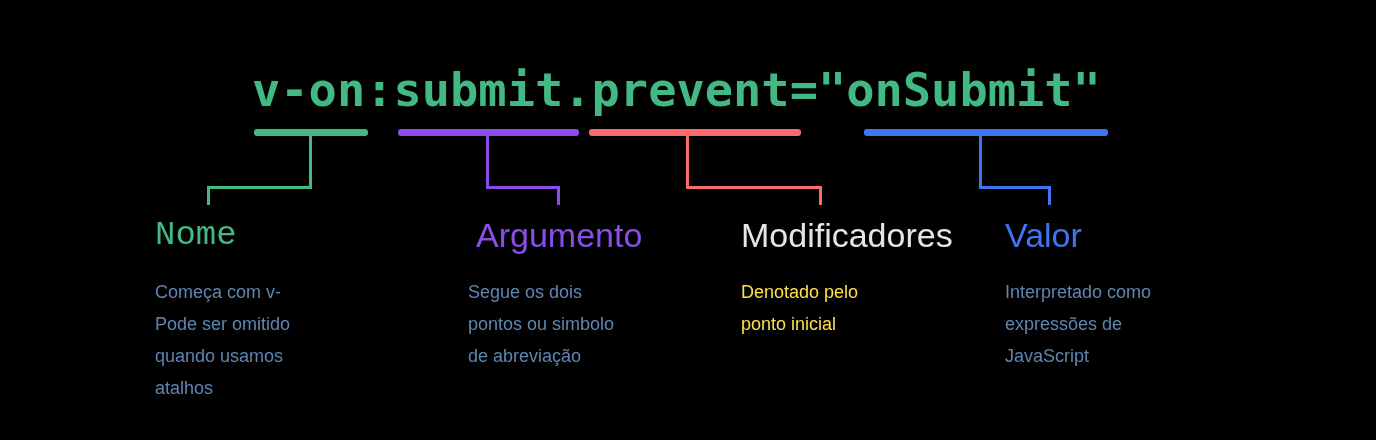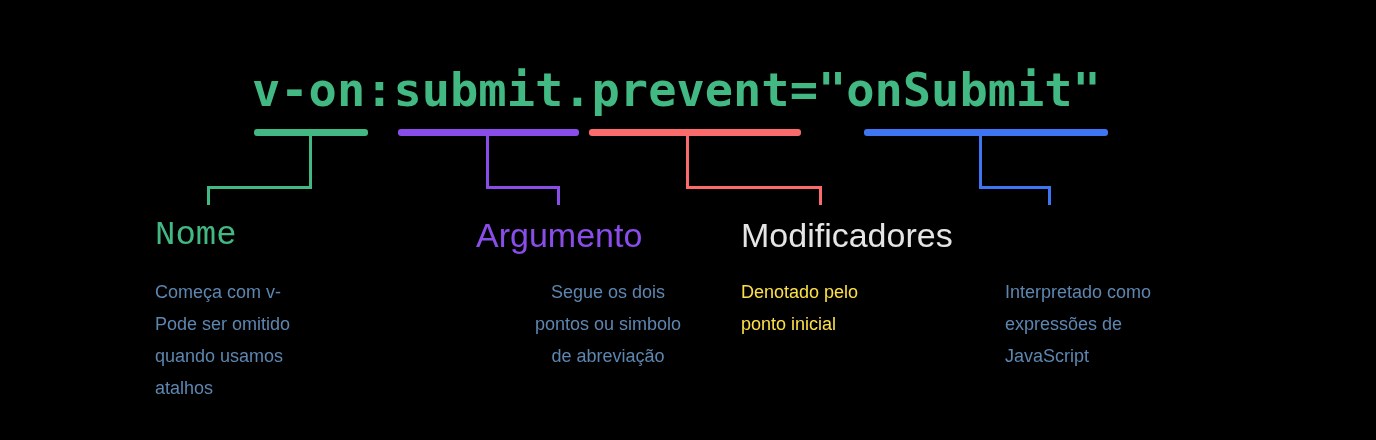--- a/index.html
+++ b/index.html
@@ -64,21 +64,21 @@
   .g0-bar   { left: 254px; width: 114px; }
   .g0-elbow { left: 207px; width: 105px; }
   .g0-tail  { left: 207px; }
   .g0-label { left: 155px; font-family: Liberation Mono, monospace; }
   .g0-desc  { left: 155px; }
   
   .g1-bar   { left: 398px; width: 181px; }
   .g1-elbow { left: 486px; width: 74px; }
   .g1-tail  { left: 557px; }
   .g1-label { left: 468px; margin-left: 8px; }
-  .g1-desc  { left: 468px; text-align: center; }
+  .g1-desc  { left: 468px; }
   
   .g2-bar   { left: 589px; width: 212px; }
   .g2-elbow { left: 686px; width: 136px; }
   .g2-tail  { left: 819px; }
   .g2-label { left: 741px; }
   .g2-desc  { left: 741px; }
   
   .g3-bar   { left: 864px; width: 244px; }
   .g3-elbow { left: 979px; width: 72px; }
   .g3-tail  { left: 1048px; }
@@ -112,17 +112,18 @@
   <div class="bar g2-bar" style="background: rgb(251, 107, 107);"></div>
   <div class="elbow elbow-right g2-elbow" style="border-color: rgb(251, 107, 107);"></div>
   <div class="tail g2-tail" style="background: rgb(251, 107, 107);"></div>
   <div class="label g2-label" style="color: #e5e5e5;">Modificadores</div>
   <div class="desc g2-desc" style="color: #fde047;">Denotado pelo
 ponto inicial</div>
 
   <div class="bar g3-bar" style="background: rgb(62, 117, 243);"></div>
   <div class="elbow elbow-right g3-elbow" style="border-color: rgb(62, 117, 243);"></div>
   <div class="tail g3-tail" style="background: rgb(62, 117, 243);"></div>
+  <div class="label g3-label" style="color: rgb(62, 117, 243);">Valor</div>
   <div class="desc g3-desc" style="color: rgb(93, 134, 176);">Interpretado como
 expressões de
 JavaScript</div>
 
 </div>
 
 </body></html>

